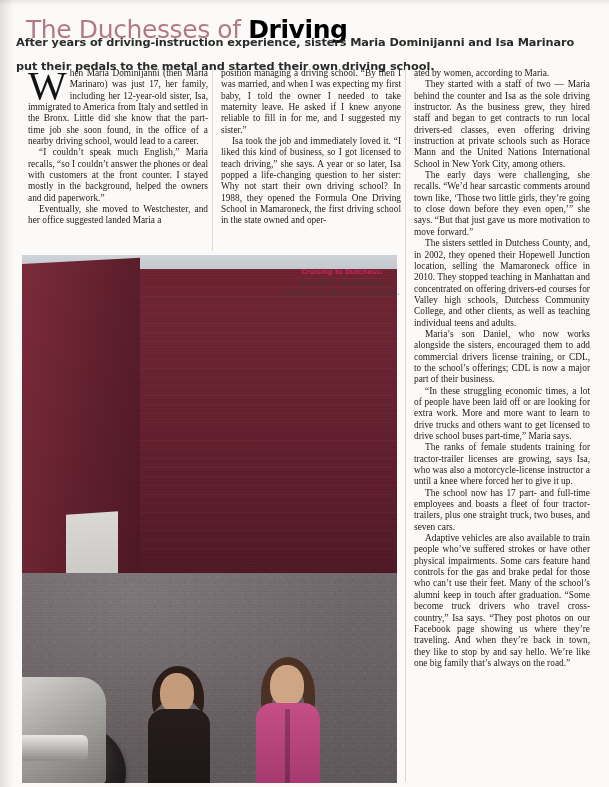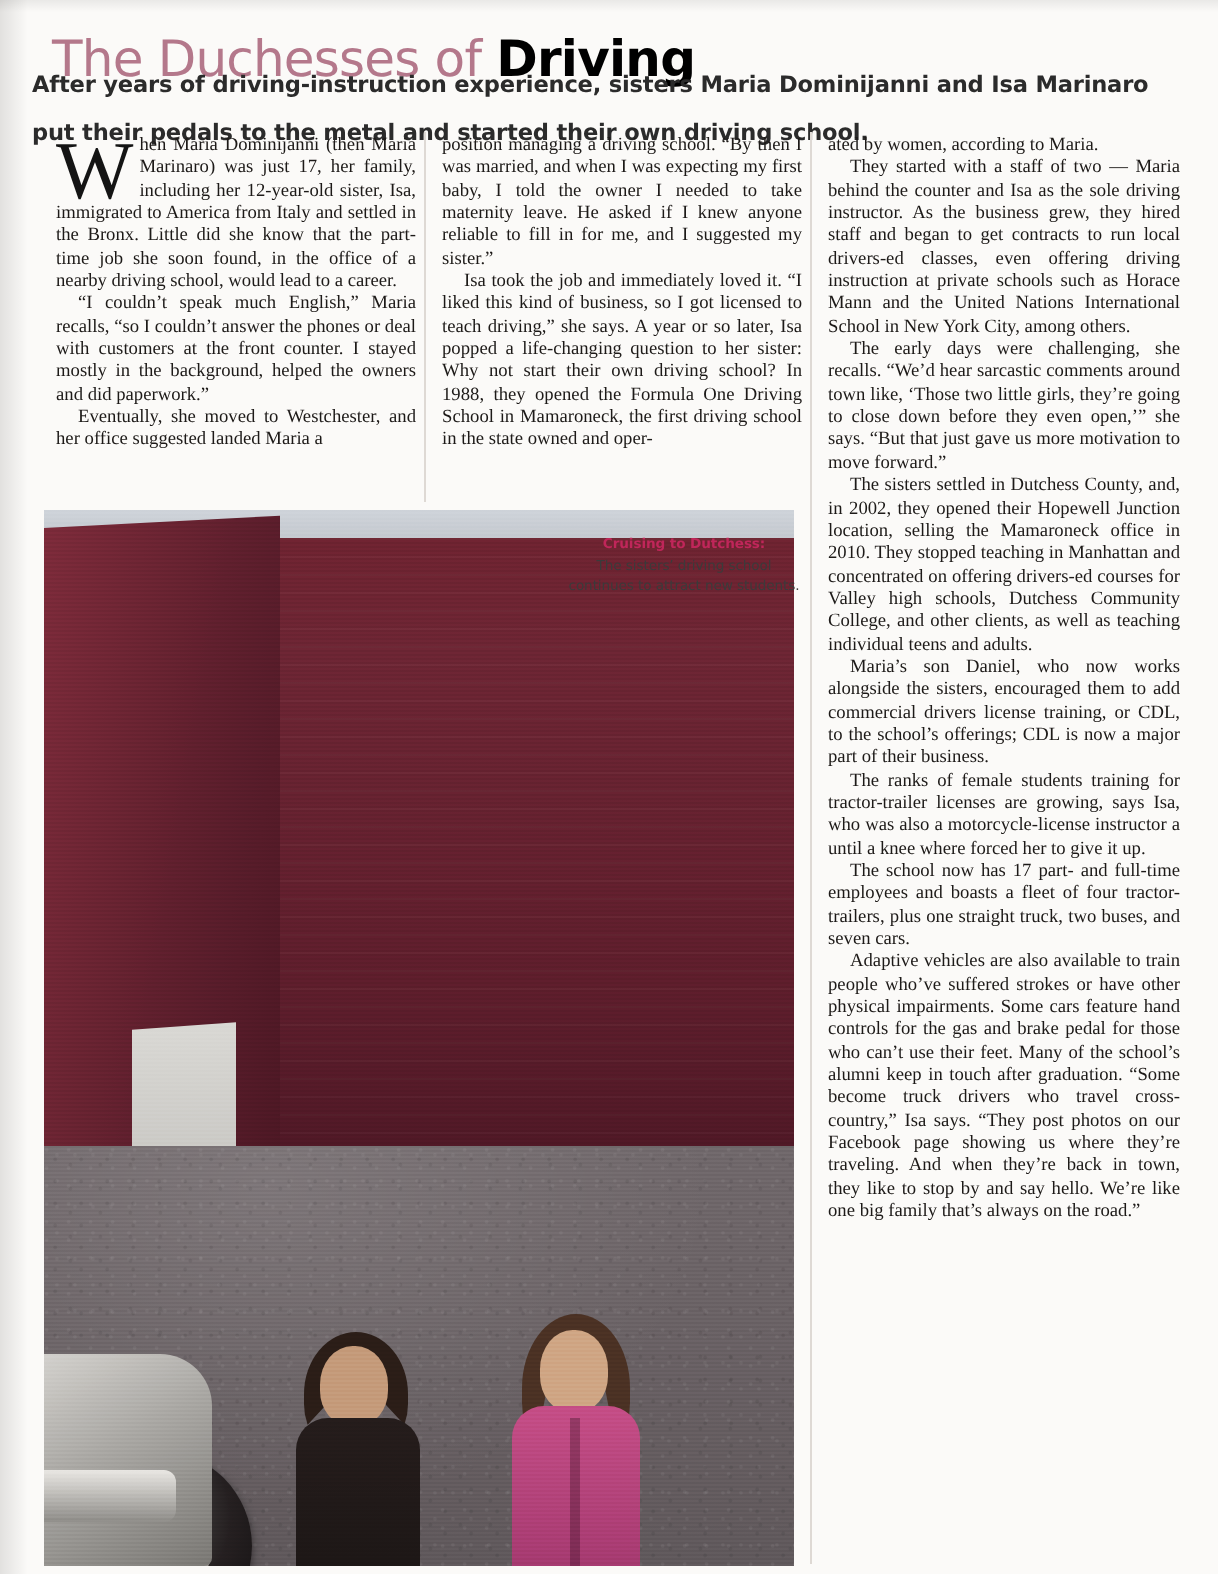--- a/index.html
+++ b/index.html
@@ -380,20 +380,21 @@
     <p class="first">position managing a driving school. “By then I was married, and when I was expecting my first baby, I told the owner I needed to take maternity leave. He asked if I knew anyone reliable to fill in for me, and I suggested my sister.”</p>
     <p>Isa took the job and immediately loved it. “I liked this kind of business, so I got licensed to teach driving,” she says. A year or so later, Isa popped a life-changing question to her sister: Why not start their own driving school? In 1988, they opened the Formula One Driving School in Mamaroneck, the first driving school in the state owned and oper-</p>
   </div>
 
   <div class="col" id="col3">
     <p class="first">ated by women, according to Maria.</p>
     <p>They started with a staff of two — Maria behind the counter and Isa as the sole driving instructor. As the business grew, they hired staff and began to get contracts to run local drivers-ed classes, even offering driving instruction at private schools such as Horace Mann and the United Nations International School in New York City, among others.</p>
     <p>The early days were challenging, she recalls. “We’d hear sarcastic comments around town like, ‘Those two little girls, they’re going to close down before they even  open,’” she says. “But that just gave us more motivation to move forward.”</p>
     <p>The sisters settled in Dutchess County, and, in 2002, they opened their Hopewell Junction location, selling the Mamaroneck office in 2010. They stopped teaching in Manhattan and concentrated on offering drivers-ed courses for Valley high schools, Dutchess Community College, and other clients, as well as teaching individual teens and adults.</p>
     <p>Maria’s son Daniel, who now works alongside the sisters, encouraged them to add commercial drivers license training, or CDL, to the school’s offerings; CDL is now a major part of their business.</p>
+    <p>“In these struggling economic times, a lot of people have been laid off or are looking for extra work. More and more want to learn to drive trucks and others want to get licensed to drive school buses part-time,” Maria says.</p>
     <p>The ranks of female students training for tractor-trailer licenses are growing, says Isa, who was also a motorcycle-license instructor a until a knee where forced her to give it up.</p>
     <p>The school now has 17 part- and full-time employees and  boasts a fleet of four tractor-trailers, plus one straight truck, two buses, and seven cars.</p>
     <p>Adaptive vehicles are also available to train people who’ve suffered strokes or have other physical impairments. Some cars feature hand controls for the gas and brake pedal for those who can’t use their feet. Many of the school’s alumni keep in touch after graduation. “Some become truck drivers who travel cross-country,” Isa says. “They post photos on our Facebook page showing us where they’re traveling. And when they’re back in town, they like to stop by and say hello. We’re like one big family that’s always on the road.”</p>
   </div>
 
   <div class="photo">
     <div class="sky"></div>
     <div class="trailer"></div>
     <div class="cab"></div>
     <div class="panel-white"></div>

